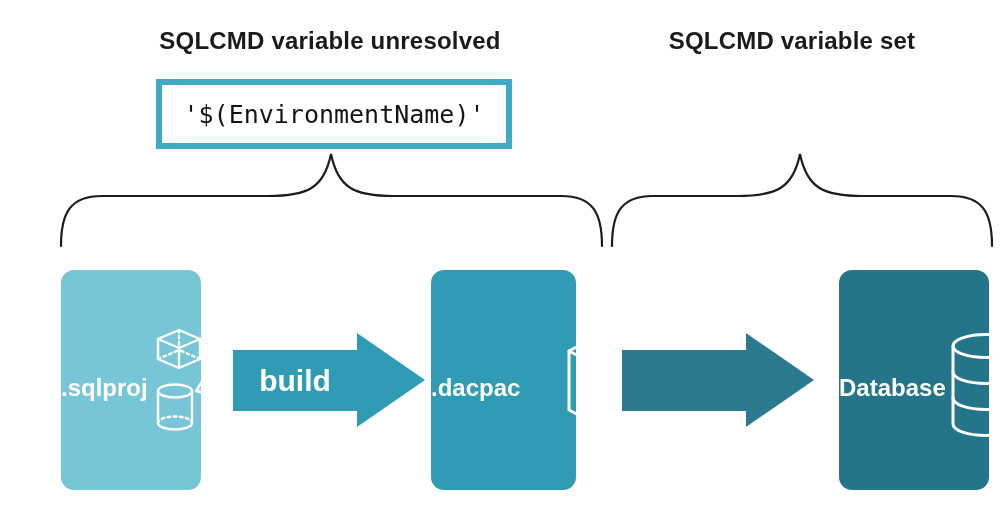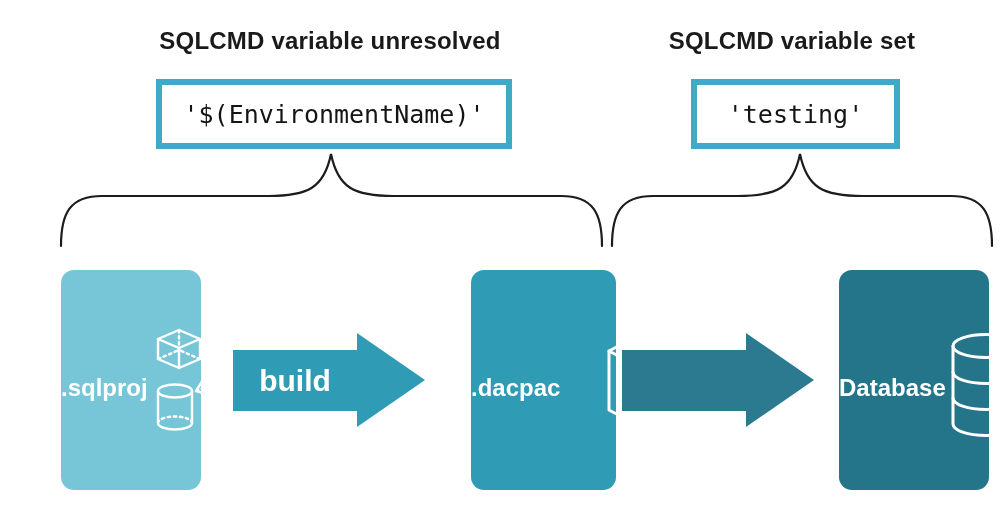--- a/index.html
+++ b/index.html
@@ -16,21 +16,21 @@
             font-family:"DejaVu Sans Mono", monospace;font-size:25px;color:#141414;}
   #code-box-left{left:132px;width:344px;}
   #code-box-right{left:667px;width:197px;}
 
   #braces-svg{position:absolute;left:0;top:0;width:1000px;height:522px;pointer-events:none;}
   #braces-svg path{fill:none;stroke:#1c1c1c;stroke-width:2.2;stroke-linecap:round;}
 
   .card{position:absolute;top:270px;height:220px;border-radius:13px;
         display:flex;flex-direction:row;align-items:center;}
   #card-sqlproj{left:37px;width:140px;}
-  #card-dacpac{left:447px;width:145px;gap:41px;}
+  #card-dacpac{left:407px;width:145px;gap:41px;}
   #card-database{left:815px;width:150px;}
   .card-label{margin-top:15px;font-size:24px;font-weight:bold;color:#ffffff;}
   .card-icon{margin-top:6px;}
   .card-icon svg{display:block;}
   .wire{fill:none;stroke:#ffffff;stroke-width:2.4;stroke-linecap:round;stroke-linejoin:round;}
   .wire-thick{fill:none;stroke:#ffffff;stroke-width:3;stroke-linecap:round;stroke-linejoin:round;}
   .dash{stroke-dasharray:2.5 3.5;}
   .dot{fill:#ffffff;stroke:none;}
 
   .block-arrow{position:absolute;top:333px;width:192px;height:95px;}
@@ -47,23 +47,20 @@
 </head>
 <body>
 
 <div id="canvas">
 
   <div class="heading" id="heading-left">SQLCMD variable unresolved</div>
   <div class="heading" id="heading-right">SQLCMD variable set</div>
 
   <div class="code-box" id="code-box-left" title="'$(EnvironmentName)'" style="border-color: rgb(63, 169, 198);">
     <span>'$(EnvironmentName)'</span>
-  </div>
-  <div class="code-box" id="code-box-right" title="'testing'" style="border-color: rgb(63, 169, 198);">
-    <span>'testing'</span>
   </div>
 
   <svg id="braces-svg" viewBox="0 0 1000 522">
     <path d="M 37 246 C 37 213 46 196 78 196 L 244 196 C 284 196 300 188 307 154
          C 314 188 330 196 370 196 L 537 196 C 569 196 578 213 578 246"></path>
     <path d="M 588 246 C 588 213 597 196 629 196 L 713 196 C 753 196 769 188 776 154
          C 783 188 799 196 839 196 L 927 196 C 959 196 968 213 968 246"></path>
   </svg>
 
   <div class="card" id="card-sqlproj" style="background: rgb(119, 198, 216);">

